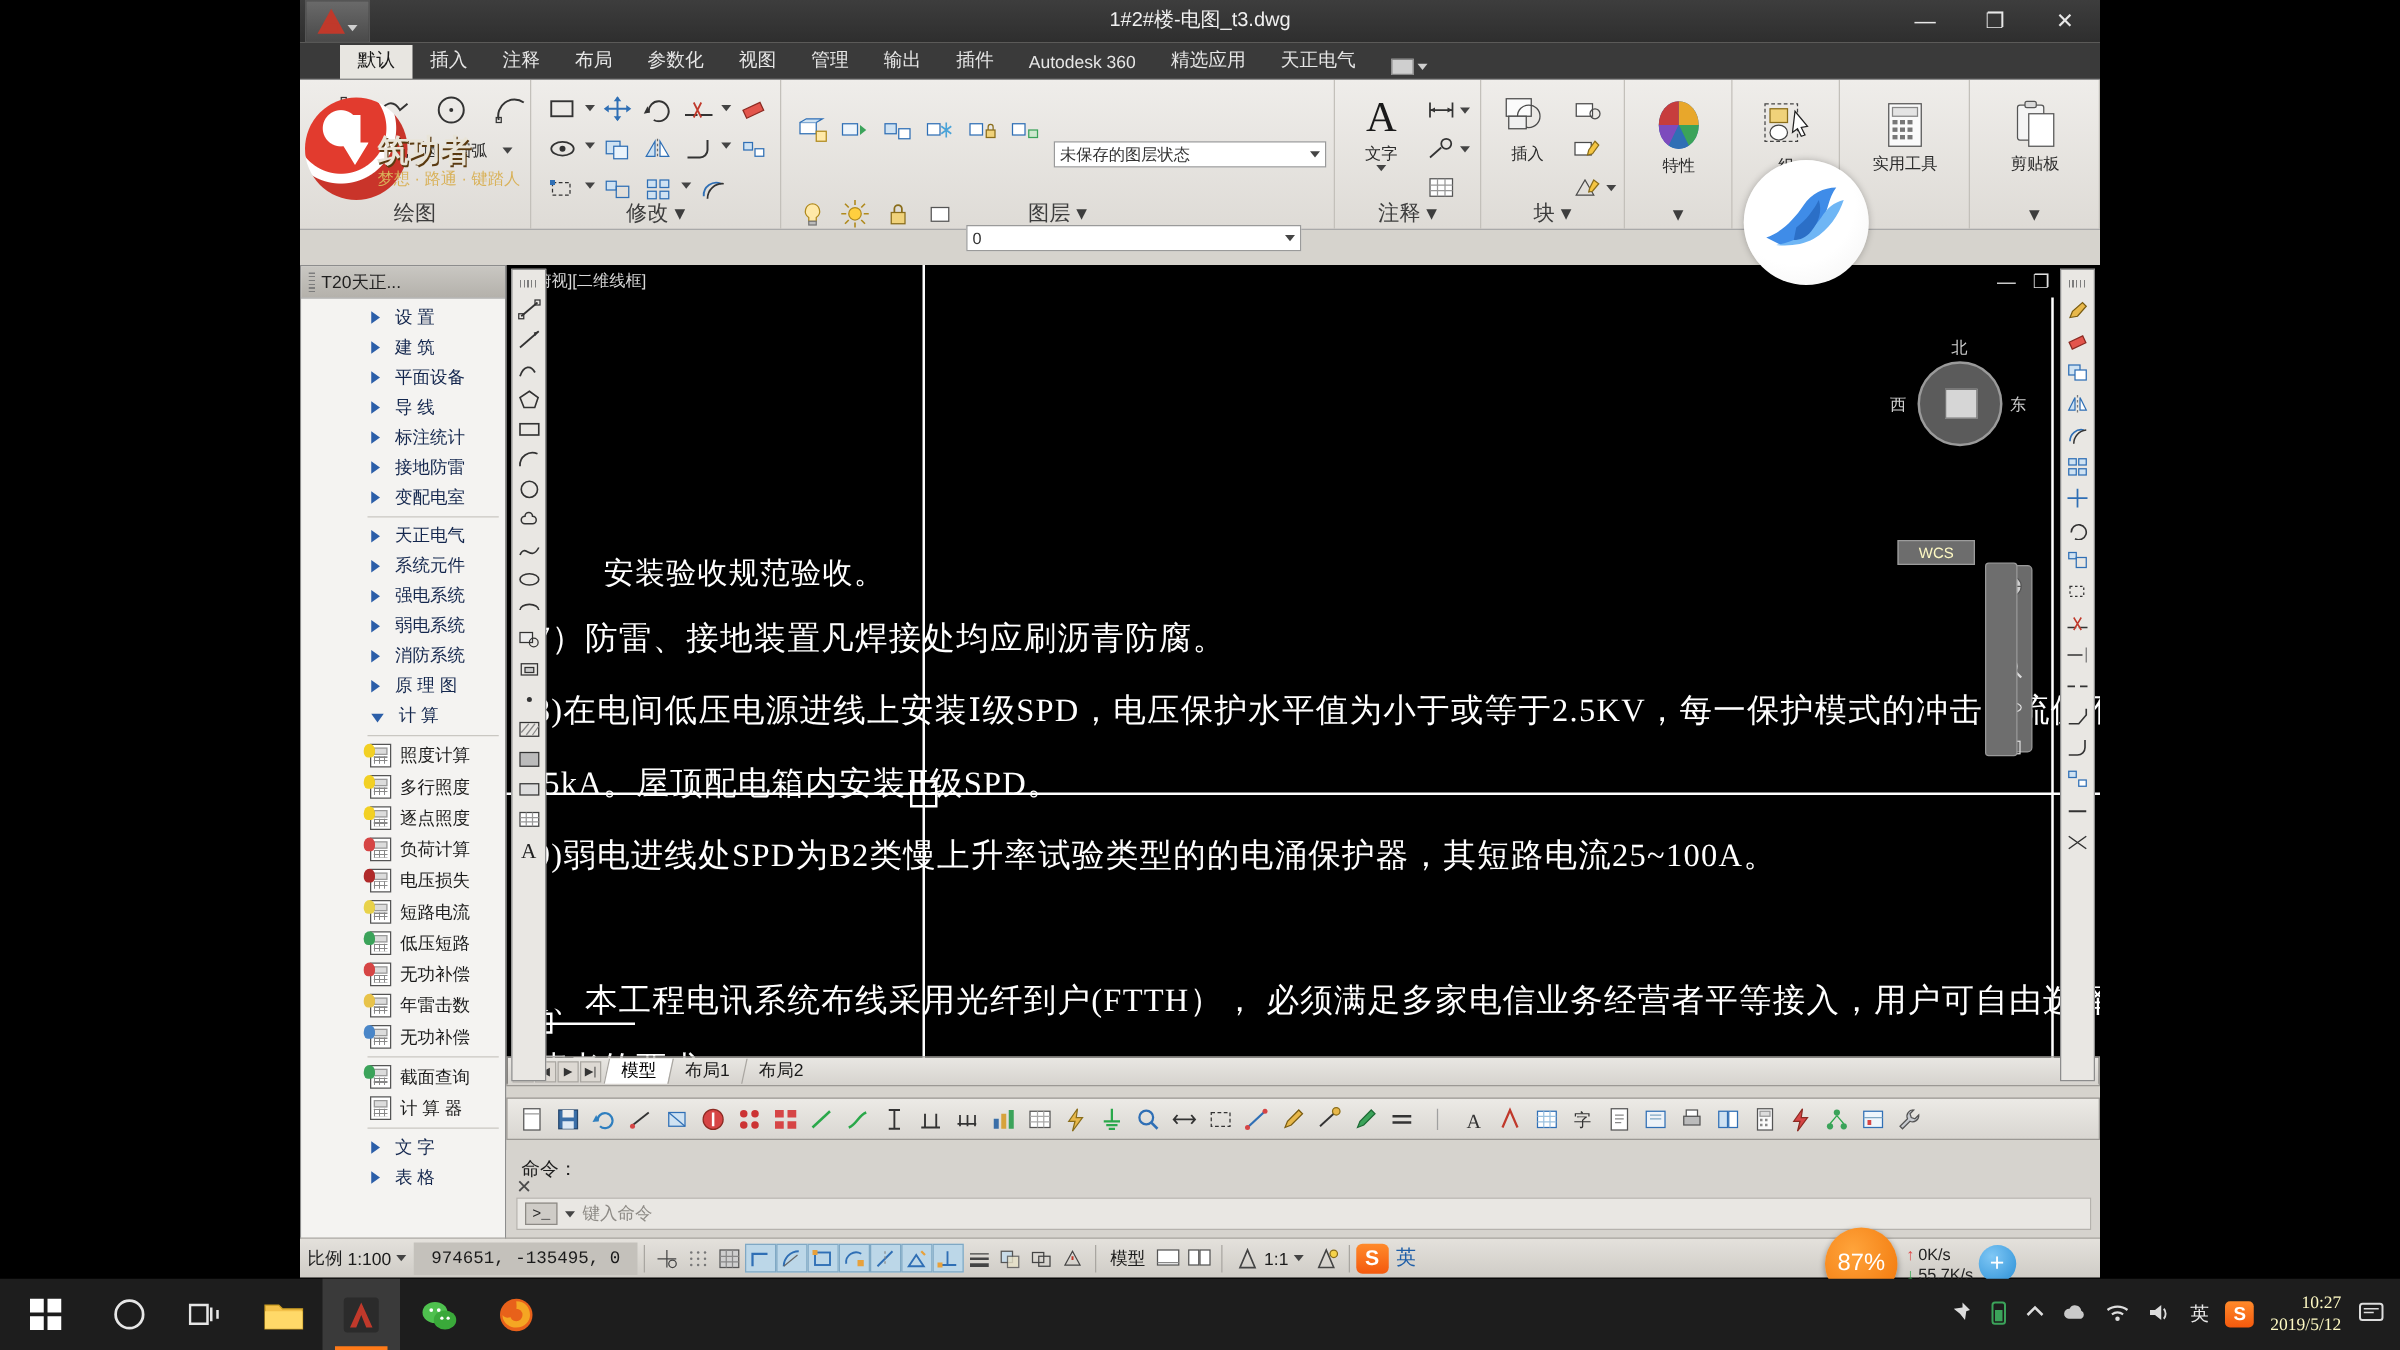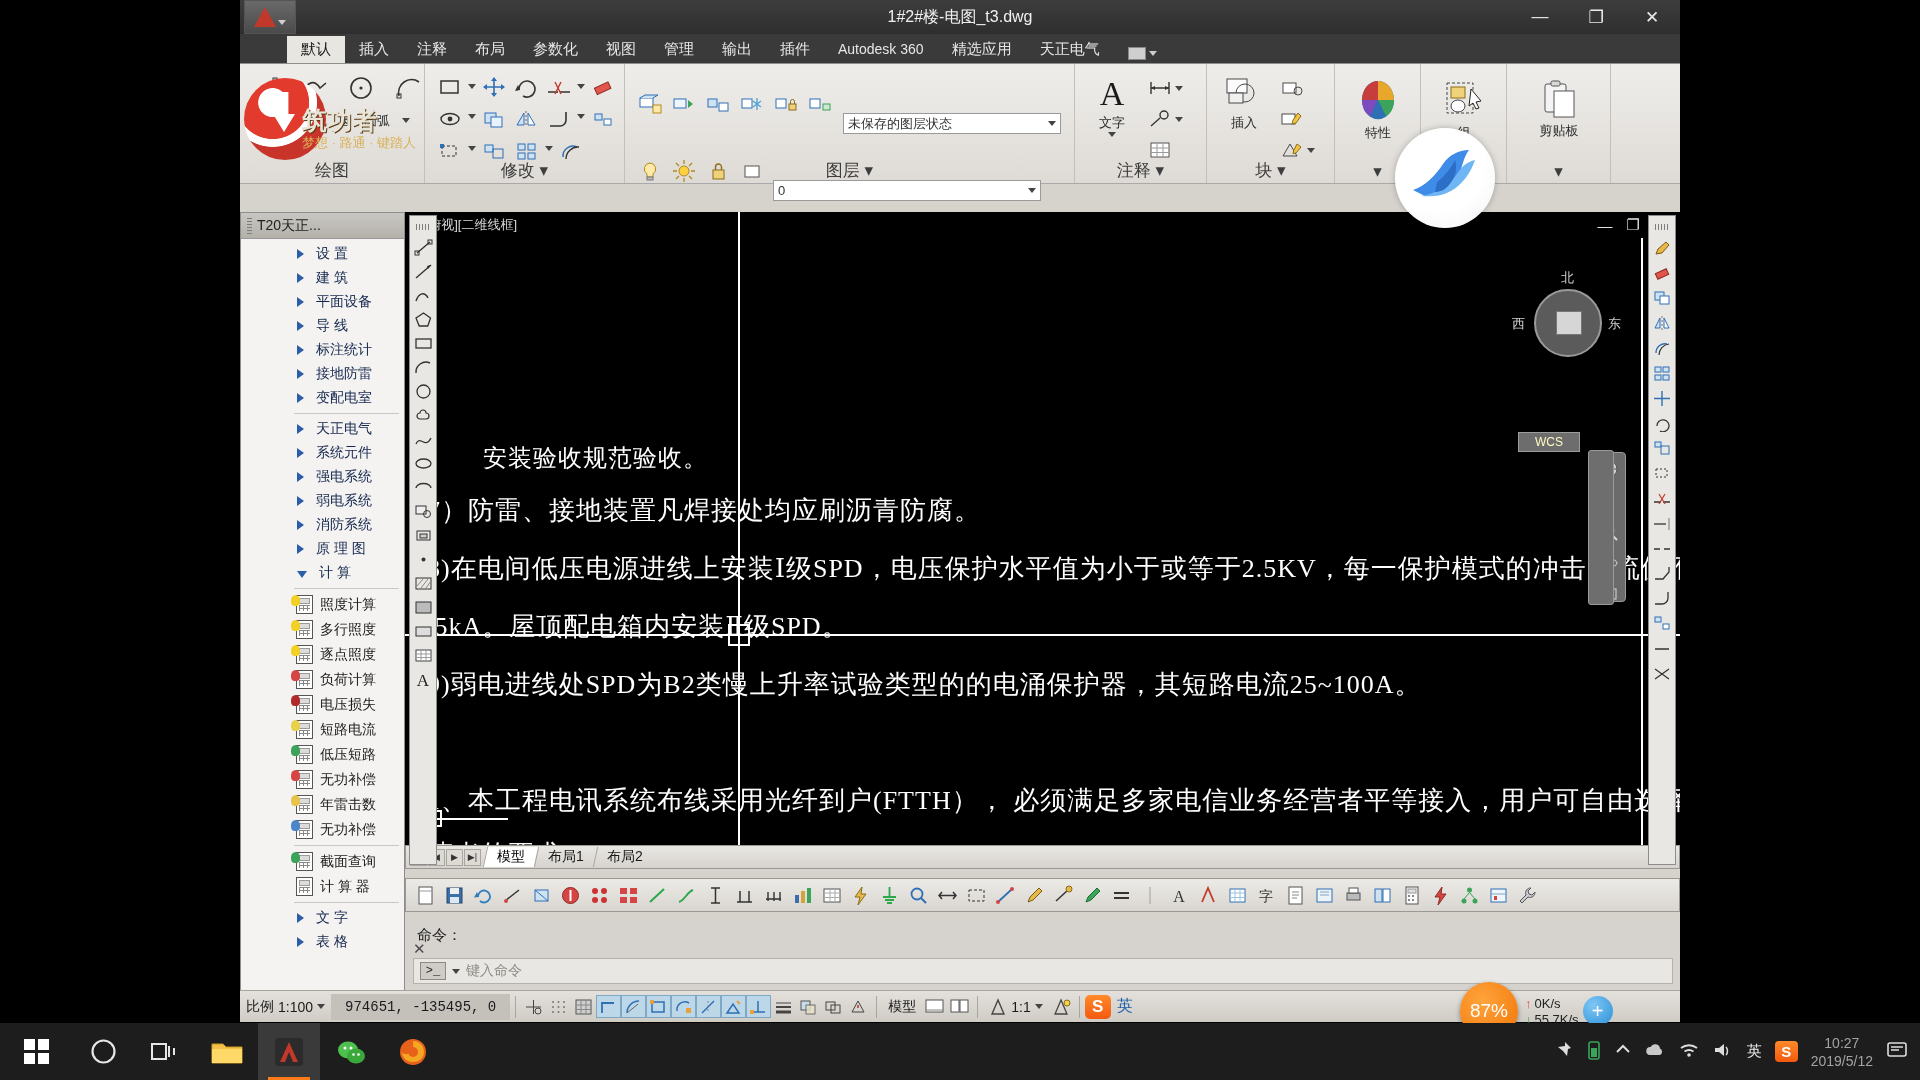--- a/index.html
+++ b/index.html
@@ -37,21 +37,21 @@
   .tri-dn { width:0;height:0;border-left:4px solid transparent;border-right:4px solid transparent;border-top:5px solid #cfcfcf; margin-top:10px;}
   .title-txt {
     position:absolute; left:0; right:0; text-align:center;
     color:#f0f0f0; font-size:16px; line-height:34px; pointer-events:none;
   }
   .wbtns { margin-left:auto; display:flex; height:34px; z-index:2;}
   .wbtn { width:56px; display:flex;align-items:center;justify-content:center; color:#e8e8e8; font-size:17px;}
 
   
   .rtabs {
-    height:30px; background:#3a3a3a; display:flex; align-items:flex-end; padding-left:47px; gap:0;
+    height:30px; background:#3a3a3a; display:flex; align-items:flex-end; padding-left:32px; gap:0;
     border-bottom:1px solid #8e8e8e;
   }
   .rtab {
     padding:4px 14px 5px; color:#e6e6e6; font-size:15px; line-height:18px; white-space:nowrap;
   }
   .rtab.active { background:#e8e6e1; color:#1a1a1a; }
   .rtab.small { font-size:14px; }
   .qbox{margin-left:14px;margin-bottom:3px;display:flex;align-items:center;gap:3px;}
   .qbox .sq{width:18px;height:13px;background:#cfcfcf;border:1px solid #888;}
 
@@ -189,21 +189,21 @@
 
   
   .taskbar{position:absolute;left:0;bottom:0;width:1920px;height:57px;background:#1d1d1d;display:flex;align-items:center;z-index:20;}
   .startb{width:72px;height:57px;display:flex;align-items:center;justify-content:center;}
   .winlogo{width:25px;height:25px;display:grid;grid-template-columns:1fr 1fr;grid-template-rows:1fr 1fr;gap:3px;}
   .winlogo i{background:#fff;display:block;}
   .tbico{width:62px;height:57px;display:flex;align-items:center;justify-content:center;position:relative;}
   .tbico.active{background:#3a3a3a;}
   .tbico.active:after{content:"";position:absolute;left:10px;right:10px;bottom:0;height:3px;background:#ff7a18;}
   .tray{margin-left:auto;display:flex;align-items:center;gap:13px;padding-right:12px;color:#e9e9e9;font-size:15px;}
-  .clock{display:flex;flex-direction:column;align-items:center;font-size:14px;line-height:18px;color:#a3a3a3;}
+  .clock{display:flex;flex-direction:column;align-items:flex-end;font-size:14px;line-height:18px;color:#fef9c3;font-family:Liberation Serif, serif;}
 </style>
 </head>
 <body>
 
 <div id="app">
 
   <div class="win">
 
     <div class="titlebar">
       <div class="appbtn">
@@ -585,20 +585,40 @@
             <rect x="6" y="4" width="26" height="30" fill="none" stroke="#444" stroke-dasharray="3 2"></rect>
             <rect x="10" y="8" width="14" height="11" fill="#f0d27a" stroke="#8a6d1a"></rect>
             <ellipse cx="17" cy="27" rx="7" ry="6" fill="#fff" stroke="#444"></ellipse>
             <path d="M30 10l10 12-5 1 3 6-3 1-3-6-4 3z" fill="#fff" stroke="#222"></path>
           </svg>
           <span class="lbl">组</span>
         </div>
         <div class="plabel">▾</div>
       </div>
 
+      <div class="rpanel" style="width:104px">
+        <div class="bigbtn" style="width:92px;margin-top:8px">
+          <svg width="42" height="42" viewBox="0 0 42 42">
+            <rect x="8" y="4" width="26" height="34" fill="#fafafa" stroke="#555"></rect>
+            <rect x="11" y="7" width="20" height="7" fill="#e4e4e4" stroke="#888"></rect>
+            <g fill="#777">
+                <rect x="11" y="17" width="4" height="3.5"></rect>
+                <rect x="17" y="17" width="4" height="3.5"></rect>
+                <rect x="23" y="17" width="4" height="3.5"></rect>
+                <rect x="11" y="23" width="4" height="3.5"></rect>
+                <rect x="17" y="23" width="4" height="3.5"></rect>
+                <rect x="23" y="23" width="4" height="3.5"></rect>
+                <rect x="11" y="29" width="4" height="3.5"></rect>
+                <rect x="17" y="29" width="4" height="3.5"></rect>
+                <rect x="23" y="29" width="4" height="3.5"></rect>
+              </g>
+          </svg>
+          <span class="lbl">实用工具</span>
+        </div>
+      </div>
 
       <div class="rpanel" style="width:104px">
         <div class="bigbtn" style="width:92px;margin-top:8px">
           <svg width="42" height="42" viewBox="0 0 42 42">
             <rect x="7" y="5" width="21" height="28" rx="2" fill="#f4f4f4" stroke="#555"></rect>
             <rect x="13" y="2" width="9" height="5" rx="1.5" fill="#d9d9d9" stroke="#555"></rect>
             <rect x="16" y="12" width="20" height="26" fill="#fff" stroke="#555"></rect>
           </svg>
           <span class="lbl">剪贴板</span>
         </div>

